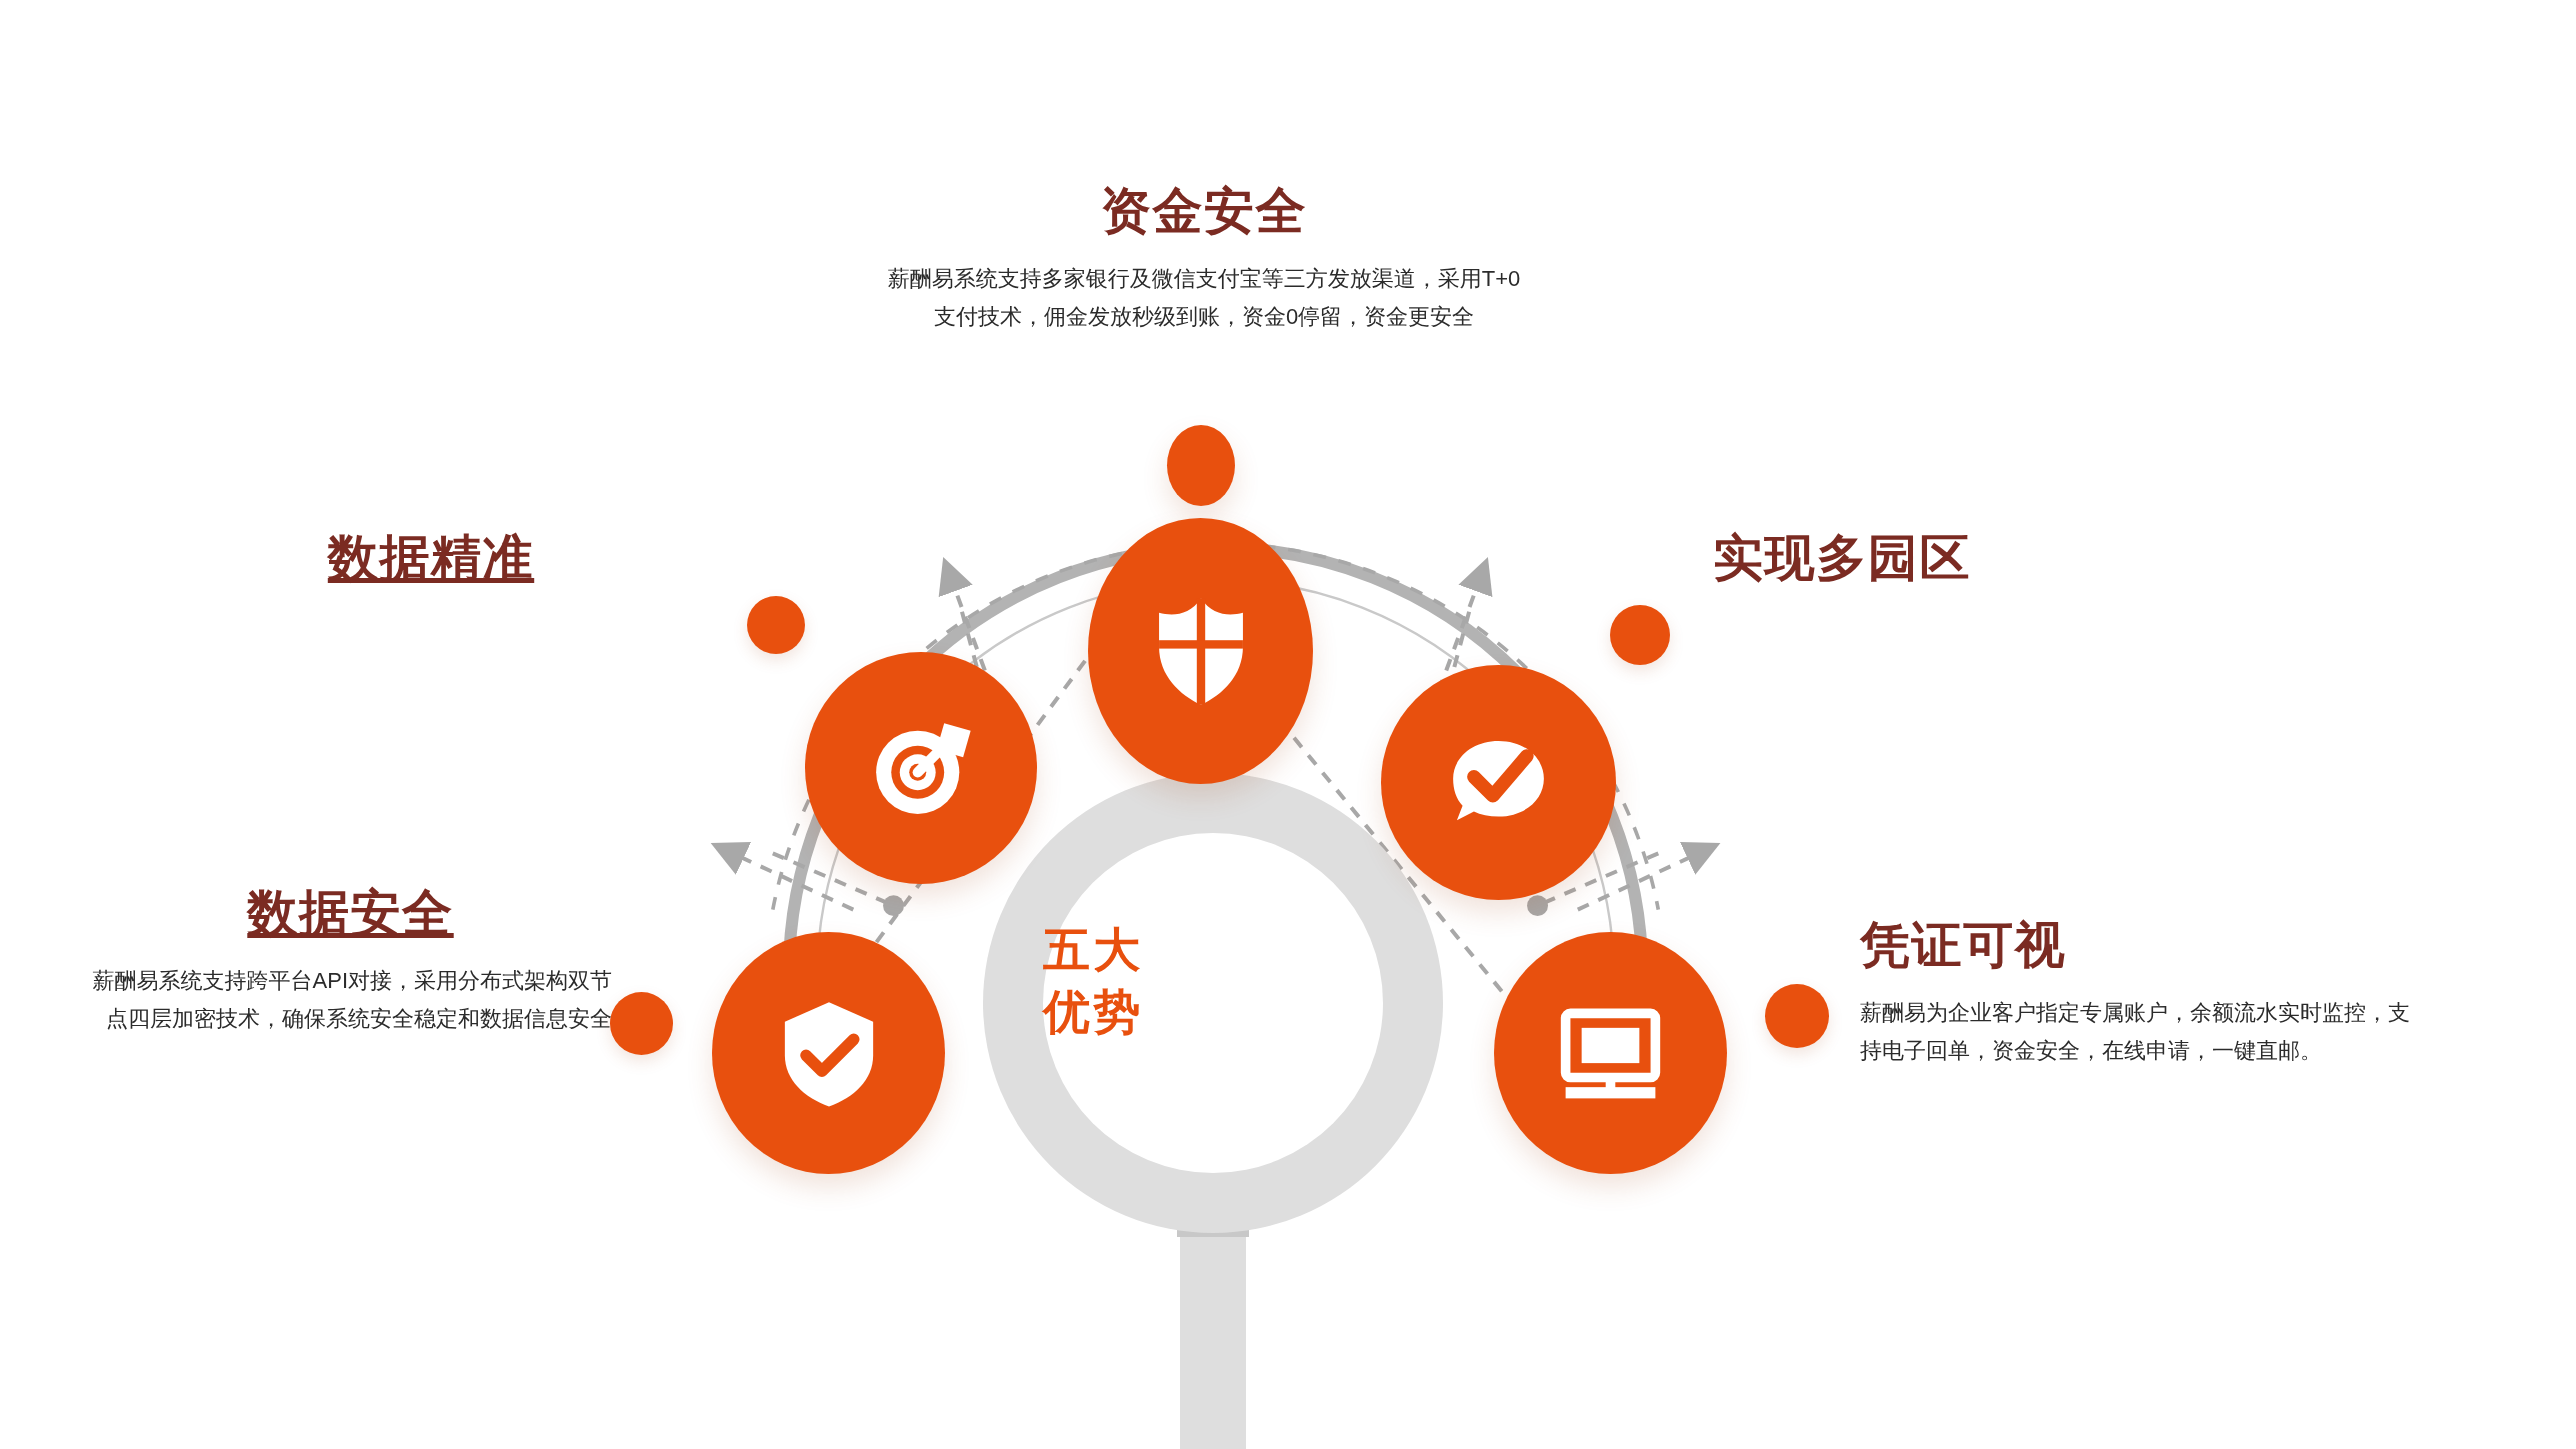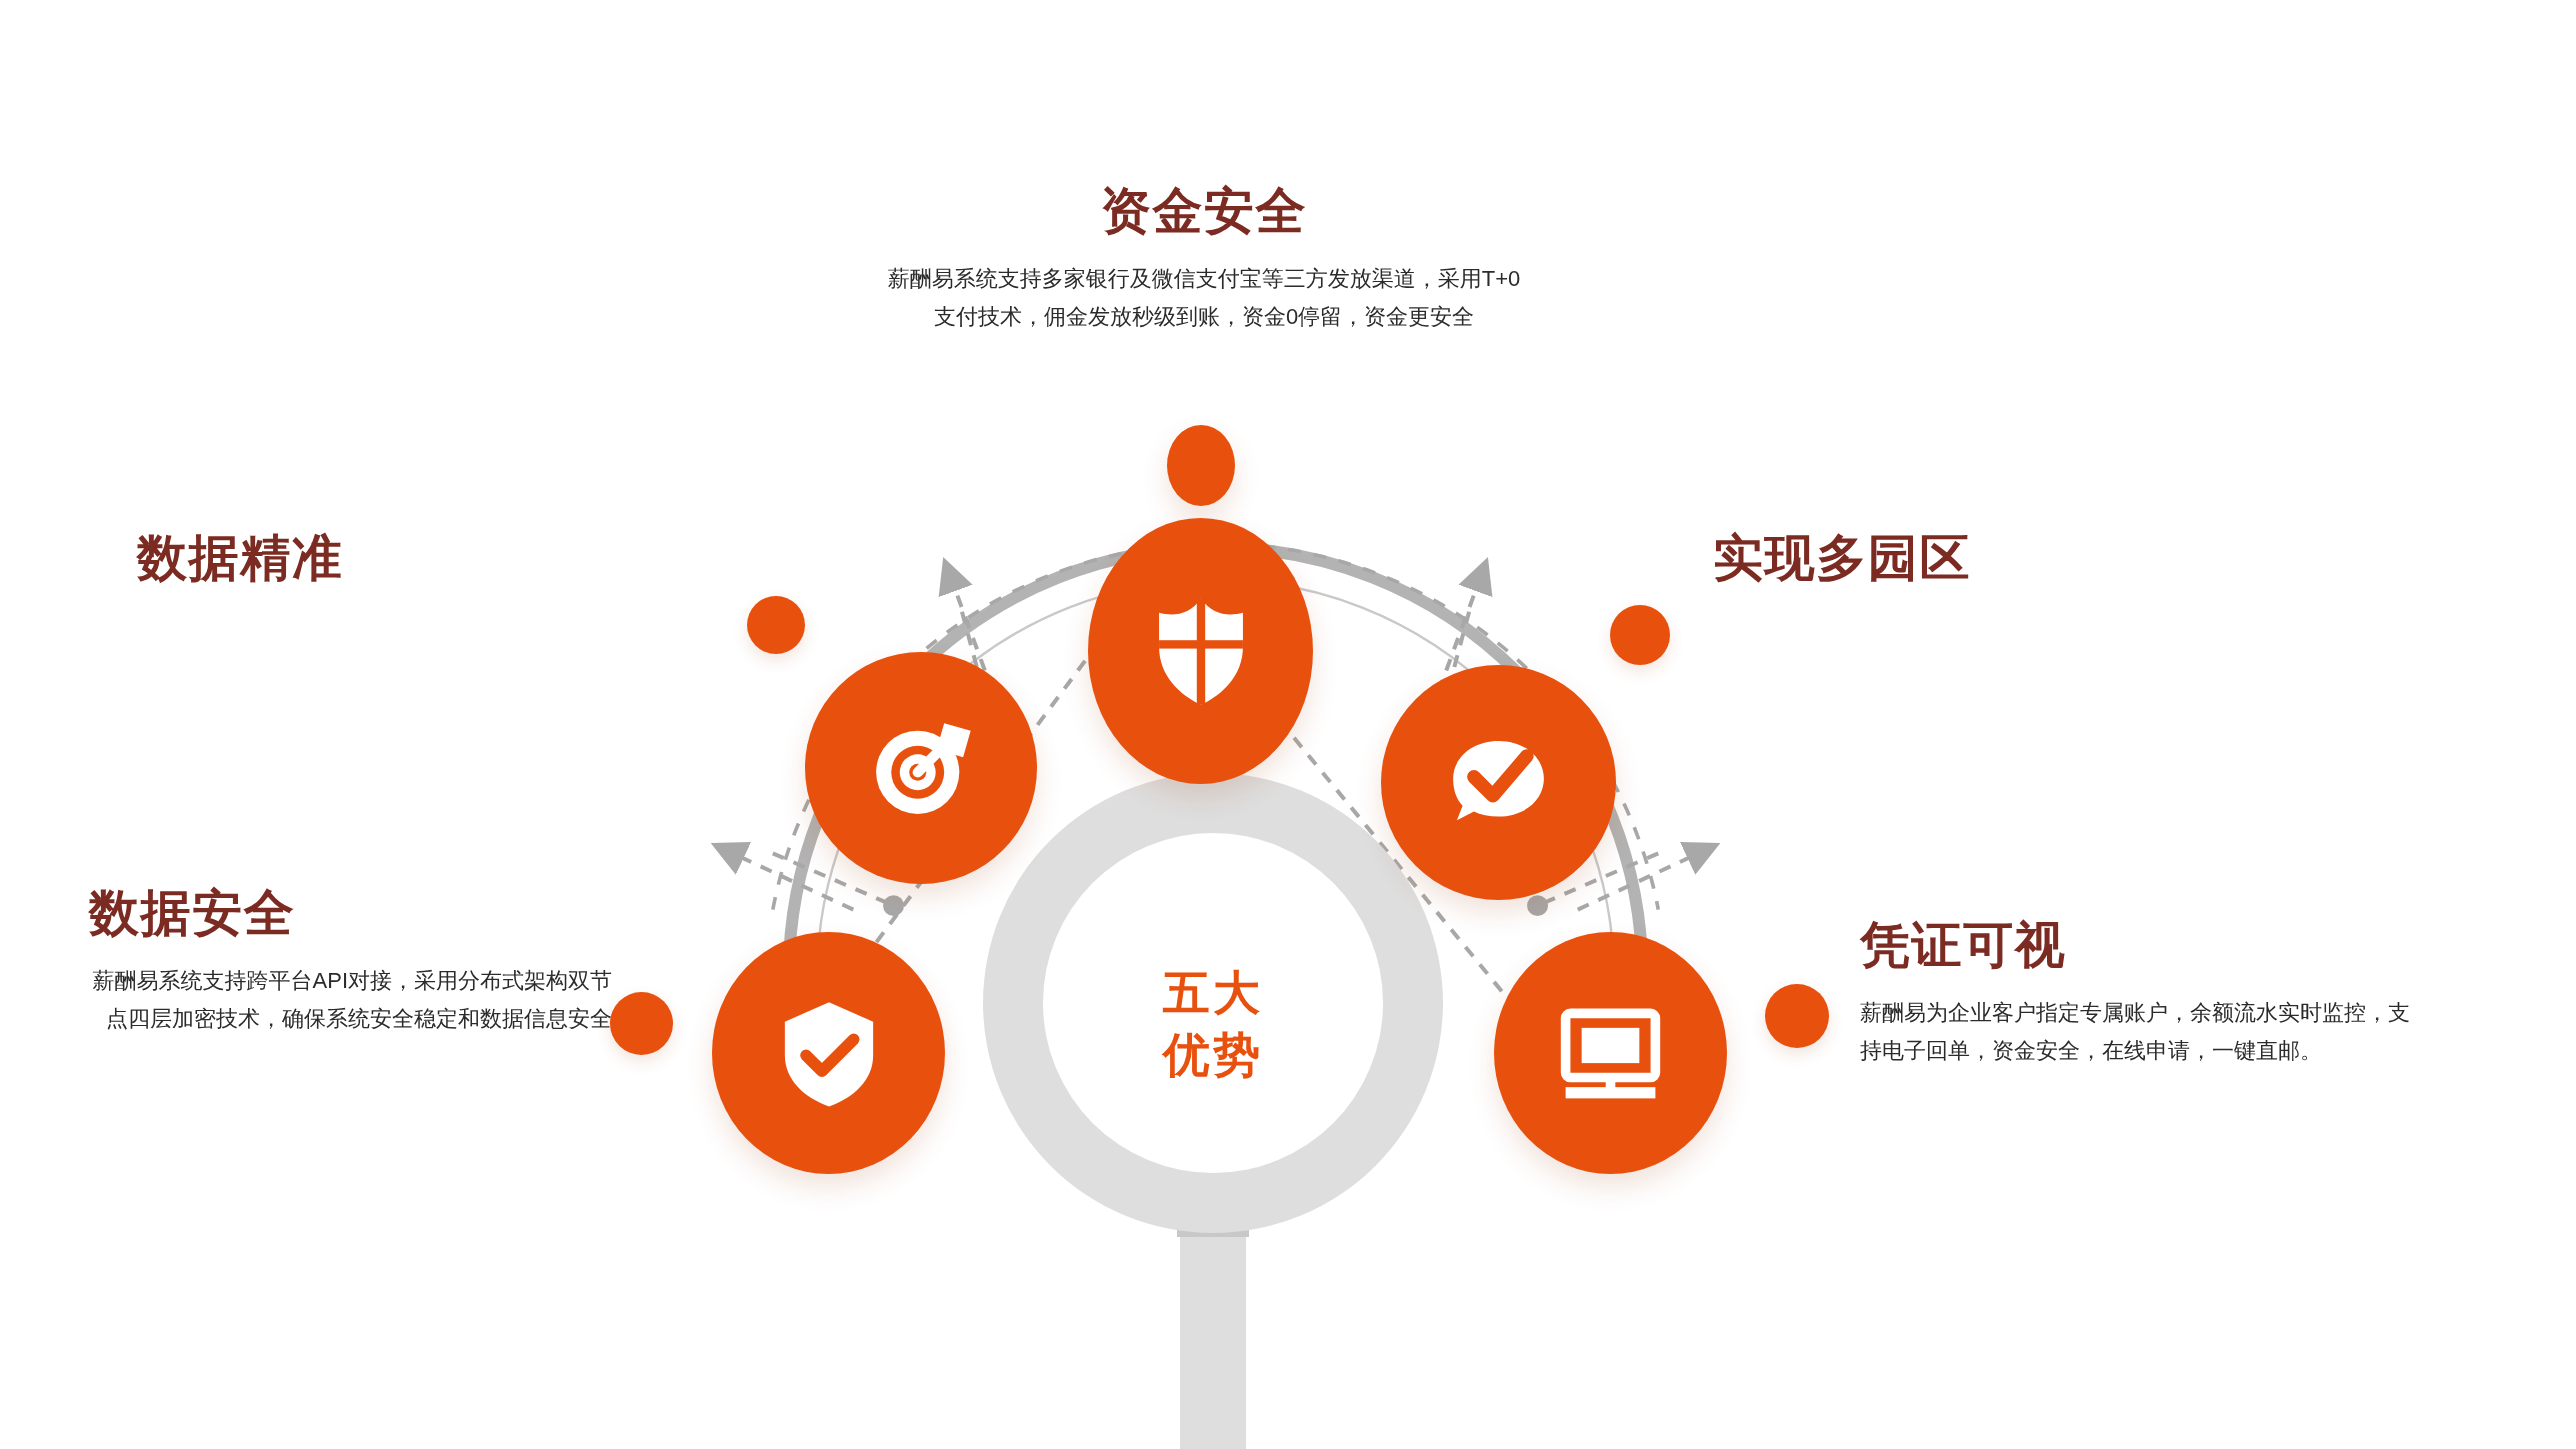--- a/index.html
+++ b/index.html
@@ -25,21 +25,21 @@
     white-space:nowrap;
   }
   .feat .f-desc{
     font-size:22px;
     color:#2b2b2b;
     line-height:1.72;
     margin-top:21px;
   }
   .ta-c .f-title{text-align:center;}
   .ta-c .f-desc{text-align:center;}
-  .ta-r .f-title{text-align:left;}
+  .ta-r .f-title{text-align:center;text-decoration:underline;}
   .ta-r .f-desc{text-align:right;}
   .ta-l .f-title{text-align:left;}
   .ta-l .f-desc{text-align:left;}
 
   
   .bubble{
     position:absolute;
     background:#E8500E;
     border-radius:50%;
     box-shadow:0 13px 27px rgba(170,80,40,.16);
@@ -69,28 +69,27 @@
   .mag-handle{
     position:absolute;
     background:#DEDEDE;
   }
   .mag-collar{
     position:absolute;
     background:#C8C8C8;
   }
   .mag-label{
     position:absolute;
-    text-align:center;
+    text-align:left;
     color:#E8500E;
     font-size:47px;
     font-weight:bold;
     line-height:1.32;
     letter-spacing:3.2px;
     white-space:pre-line;
-    margin-top:43px;
   }
 </style>
 </head>
 <body>
 
 <div id="stage">
 
   <svg id="decor" viewBox="0 0 3200 1800" xmlns="http://www.w3.org/2000/svg">
     <defs>
       <marker id="ah" markerWidth="9" markerHeight="9" refX="3" refY="4.5" orient="auto" markerUnits="strokeWidth">

